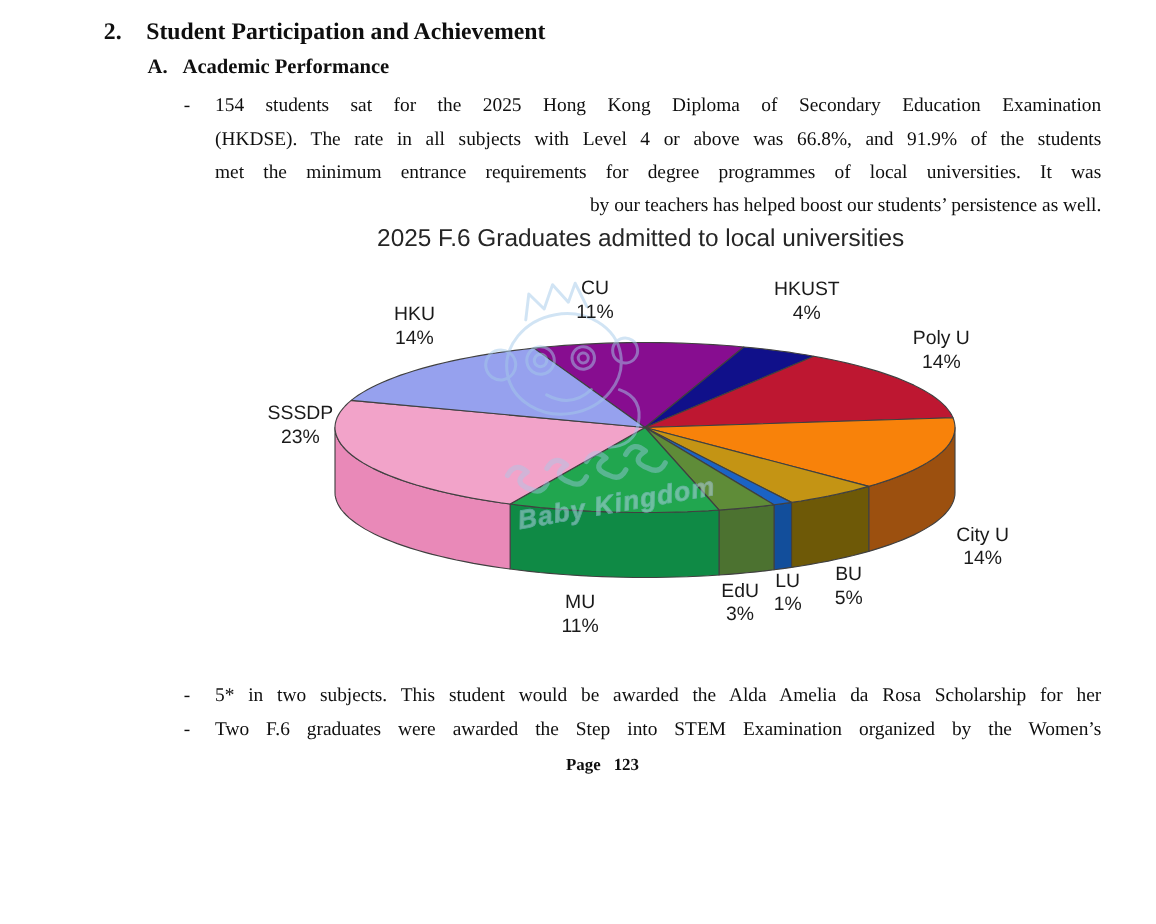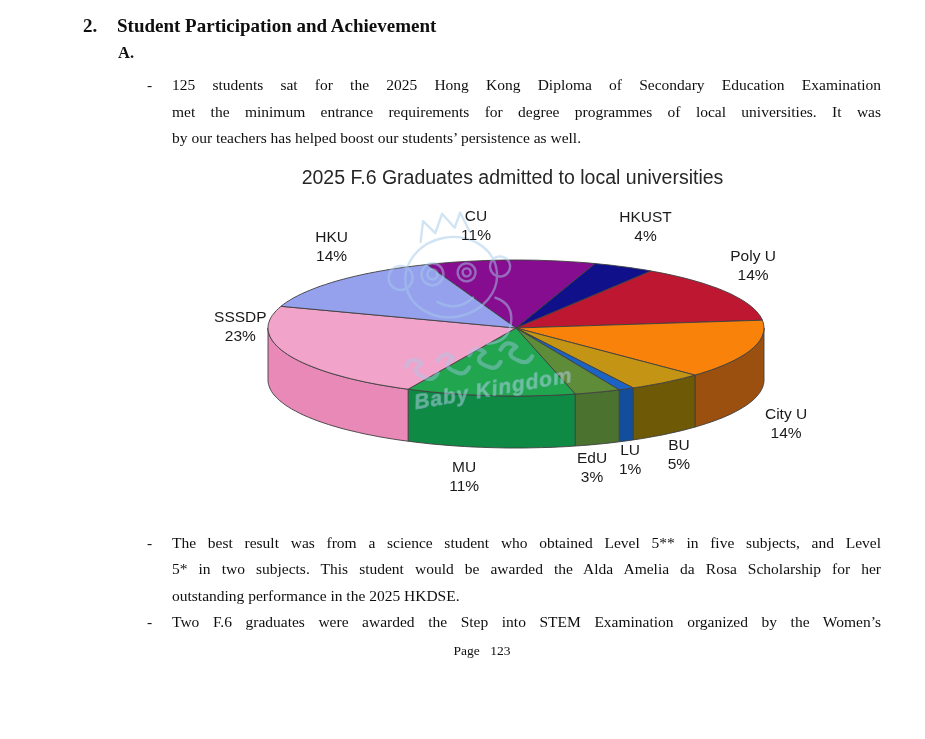--- a/index.html
+++ b/index.html
@@ -10,50 +10,52 @@
   .content{padding:14px 44px 0 83px;}
   .h1-row{display:flex;font-weight:bold;font-size:19px;line-height:24px;}
   .h1-num{width:34px;flex:none;}
   .h2-row{display:flex;font-weight:bold;font-size:16.5px;line-height:23px;margin:3px 0 0 35px;}
   .h2-letter{width:28px;flex:none;}
   .bullets{margin-top:8px;}
   .bullet{display:flex;margin-left:64px;font-size:15.5px;line-height:26.5px;}
   .bullet .dash{width:25px;flex:none;}
   .bullet .text{width:709px;}
   .jline{text-align:justify;text-align-last:justify;}
-  .jlast{text-align:left;}
-  .chart{position:relative;height:352px;margin-left:-83px;margin-right:-44px;margin-top:12px;}
+  .jlast{text-align:right;}
+  .chart{position:relative;height:352px;margin-left:-83px;margin-right:-44px;}
   .chart-title{
     position:absolute;top:2px;left:100px;right:0;text-align:center;
     font-family:"Liberation Sans", sans-serif;font-size:19.5px;color:#262626;
   }
   .chart svg{position:absolute;left:0;top:0;}
   .b2{margin-top:14px;}
-  .footer{text-align:center;font-size:13.5px;margin-top:7px;word-spacing:7px;}
+  .footer{text-align:center;font-size:13.5px;margin-top:7px;word-spacing:7px;font-weight:bold;}
   .pie-label{font-family:"Liberation Sans", sans-serif;font-size:15.5px;fill:#1a1a1a;}
 </style>
 </head>
 <body>
 
 <div class="content">
 
   <div class="h1-row">
     <span class="h1-num">2.</span>
     <span>Student Participation and Achievement</span>
   </div>
 
   <div class="h2-row">
     <span class="h2-letter">A.</span>
+    <span>Academic Performance</span>
   </div>
 
   <div class="bullets">
       <div class="bullet">
         <span class="dash">-</span>
         <div class="text">
-          <div class="jline">125 students sat for the 2025 Hong Kong Diploma of Secondary Education Examination</div>
+          <div class="jline">154 students sat for the 2025 Hong Kong Diploma of Secondary Education Examination</div>
+          <div class="jline">(HKDSE). The rate in all subjects with Level 4 or above was 66.8%, and 91.9% of the students</div>
           <div class="jline">met the minimum entrance requirements for degree programmes of local universities. It was</div>
           <div class="jlast">by our teachers has helped boost our students’ persistence as well.</div>
         </div>
       </div>
     </div>
 
   <div class="chart">
     <div class="chart-title">2025 F.6 Graduates admitted to local universities</div>
     <svg width="925" height="352" viewBox="0 0 925 352" xmlns="http://www.w3.org/2000/svg">
       <g id="pie-group">
@@ -115,23 +117,21 @@
           <text x="331.5765747638683" y="78.40139626521855" text-anchor="middle" class="pie-label">HKU</text>
           <text x="331.5765747638683" y="97.40139626521855" text-anchor="middle" class="pie-label">14%</text>
         </g>
     </svg>
   </div>
 
   <div class="bullets b2">
       <div class="bullet">
         <span class="dash">-</span>
         <div class="text">
-          <div class="jline">The best result was from a science student who obtained Level 5** in five subjects, and Level</div>
           <div class="jline">5* in two subjects. This student would be awarded the Alda Amelia da Rosa Scholarship for her</div>
-          <div class="jlast">outstanding performance in the 2025 HKDSE.</div>
         </div>
       </div>
       <div class="bullet">
         <span class="dash">-</span>
         <div class="text">
           <div class="jline">Two F.6 graduates were awarded the Step into STEM Examination organized by the Women’s</div>
         </div>
       </div>
     </div>
 

